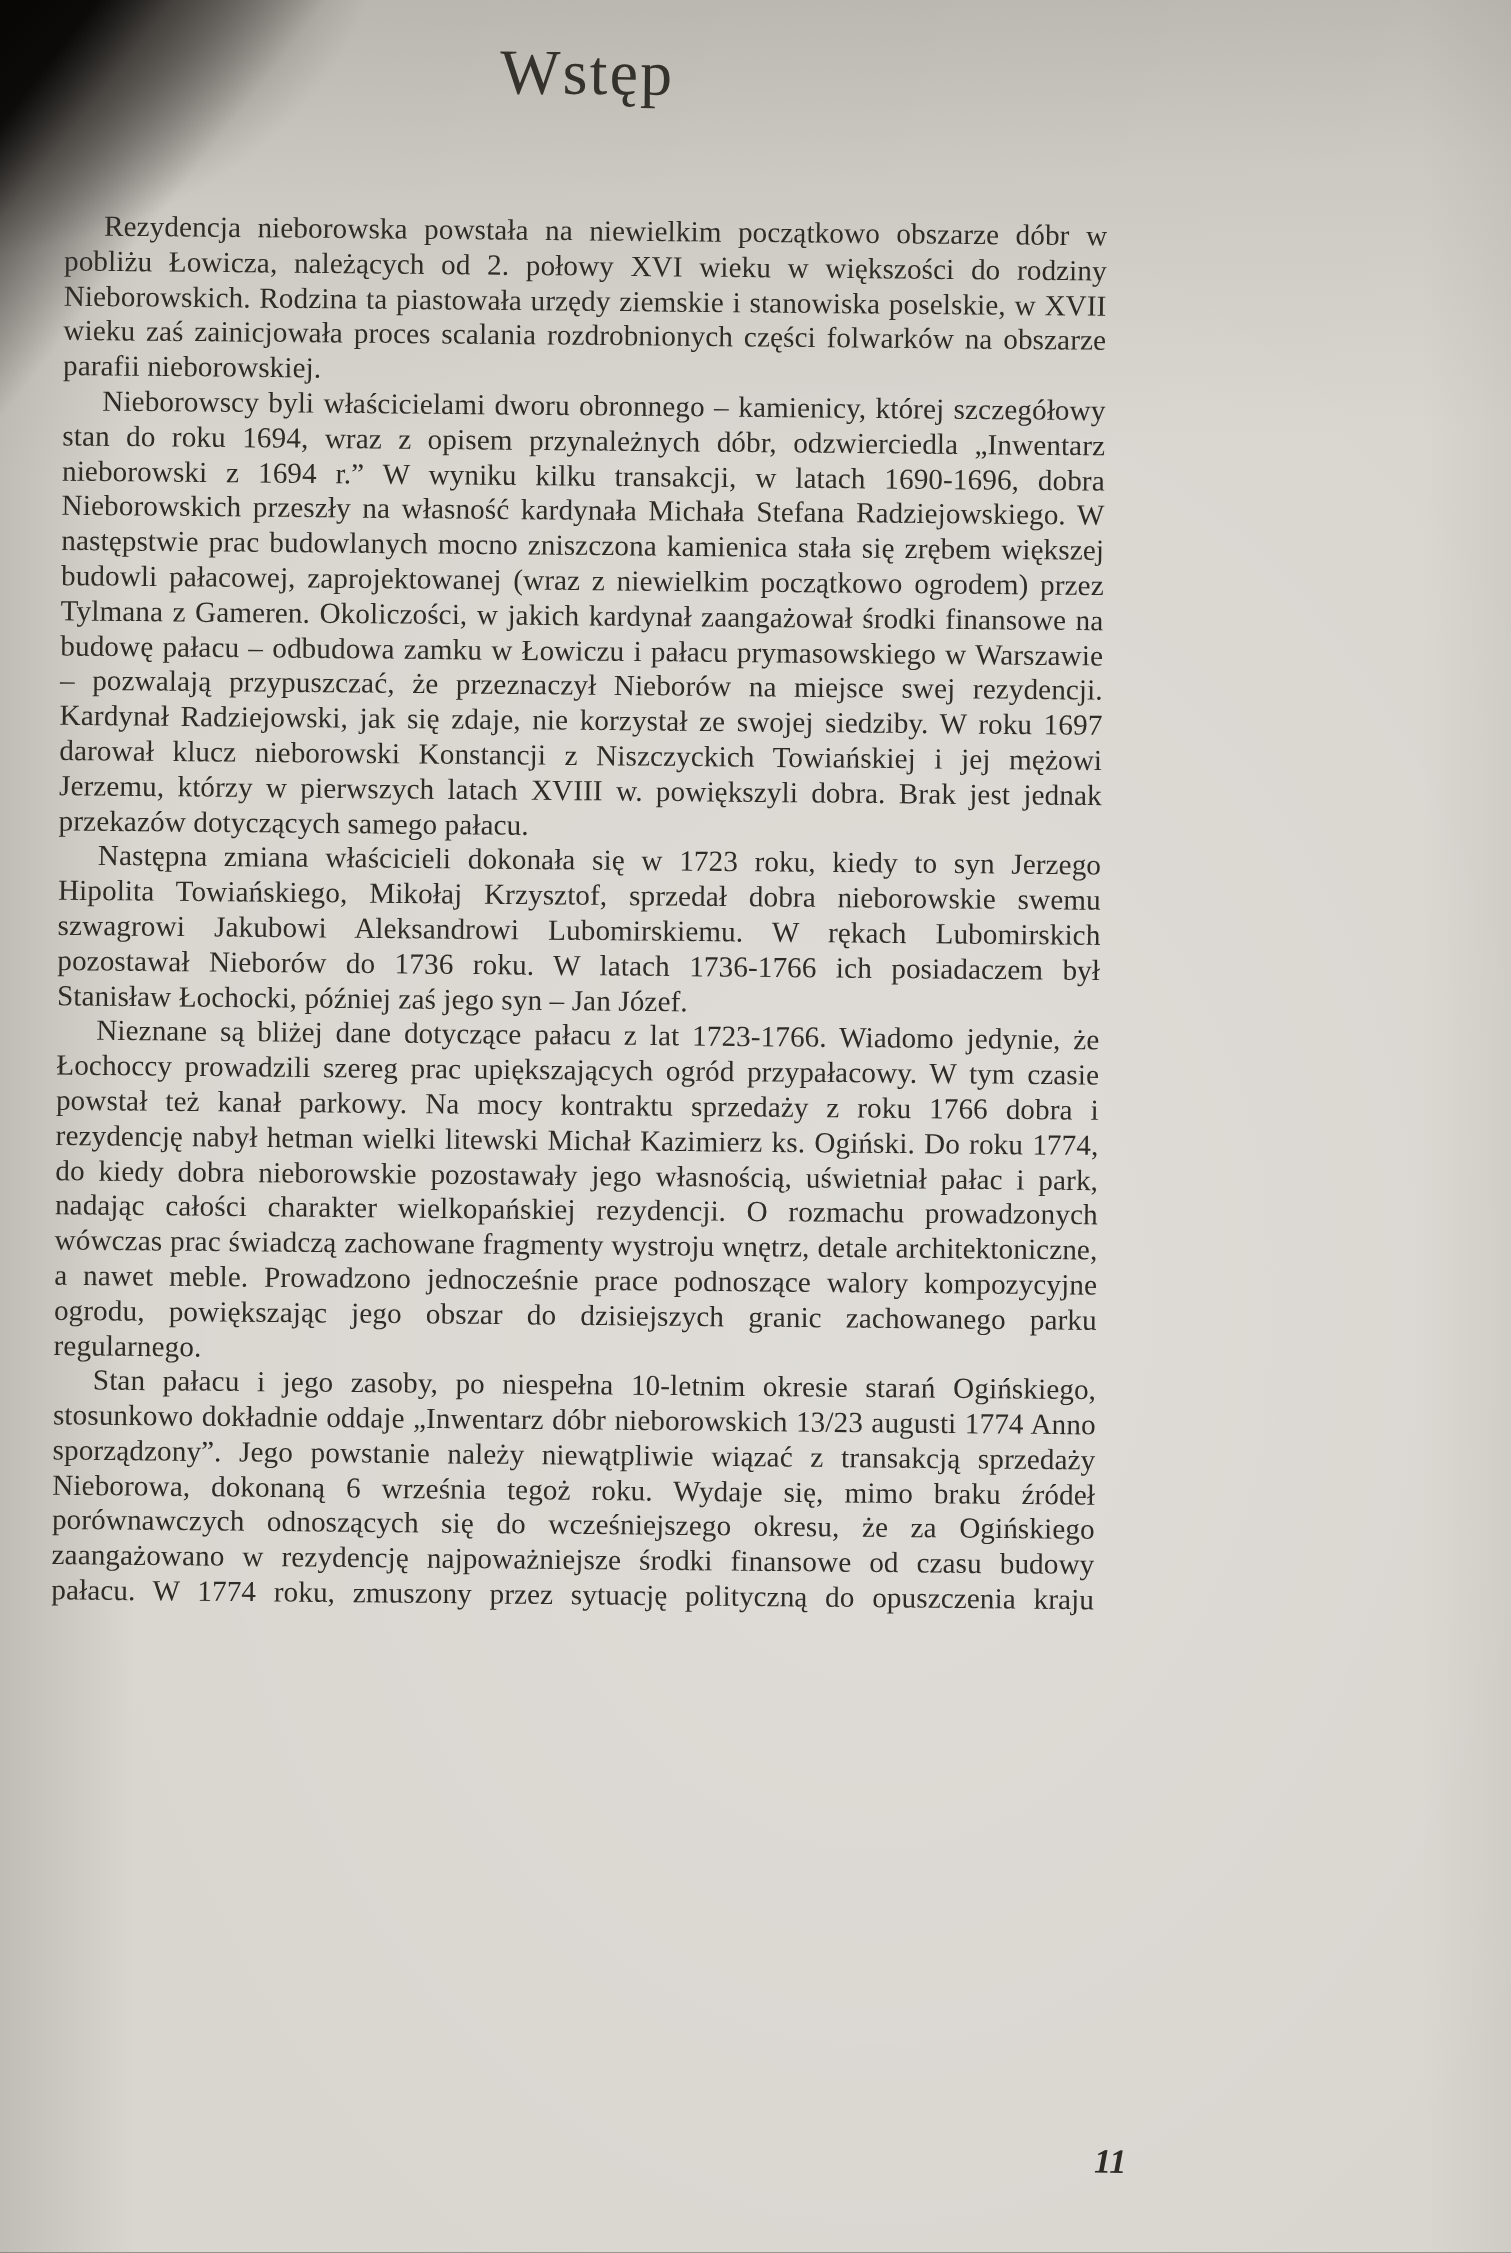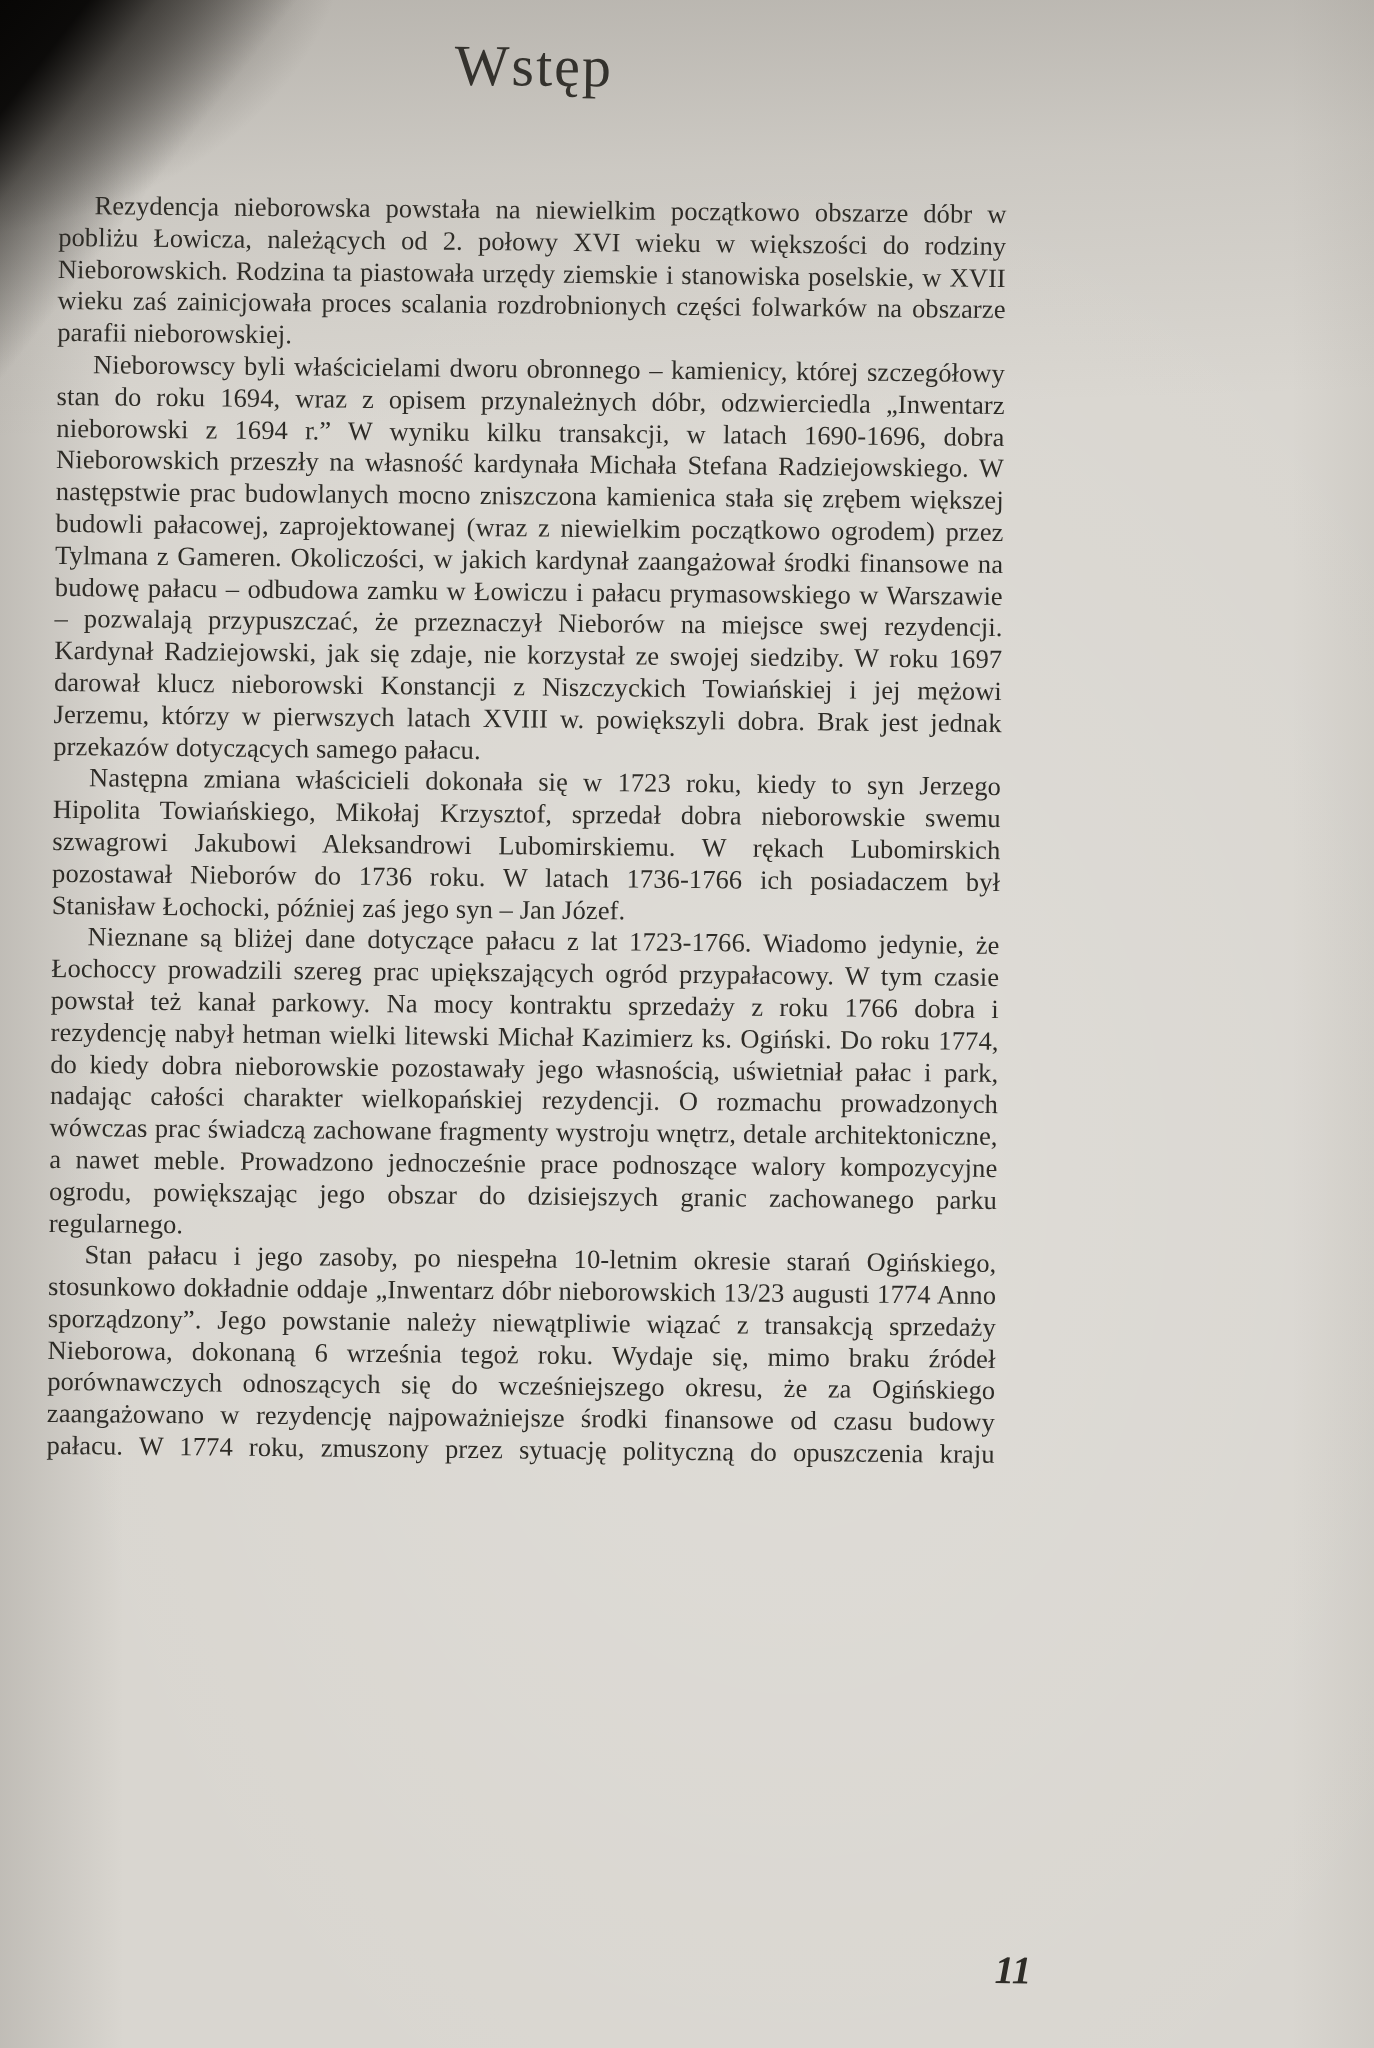--- a/index.html
+++ b/index.html
@@ -65,21 +65,21 @@
     text-indent: 36px;
   }
   
   .body-text p.full-last {
     text-align-last: justify;
   }
   .page-number {
     position: absolute;
     left: 1010px;
     top: 1944px;
-    font-size: 39px;
+    font-size: 31px;
     font-style: italic;
     font-weight: 700;
     color: #2e2c27;
   }
 </style>
 </head>
 <body>
 
 <div class="page">
   <div class="print">

